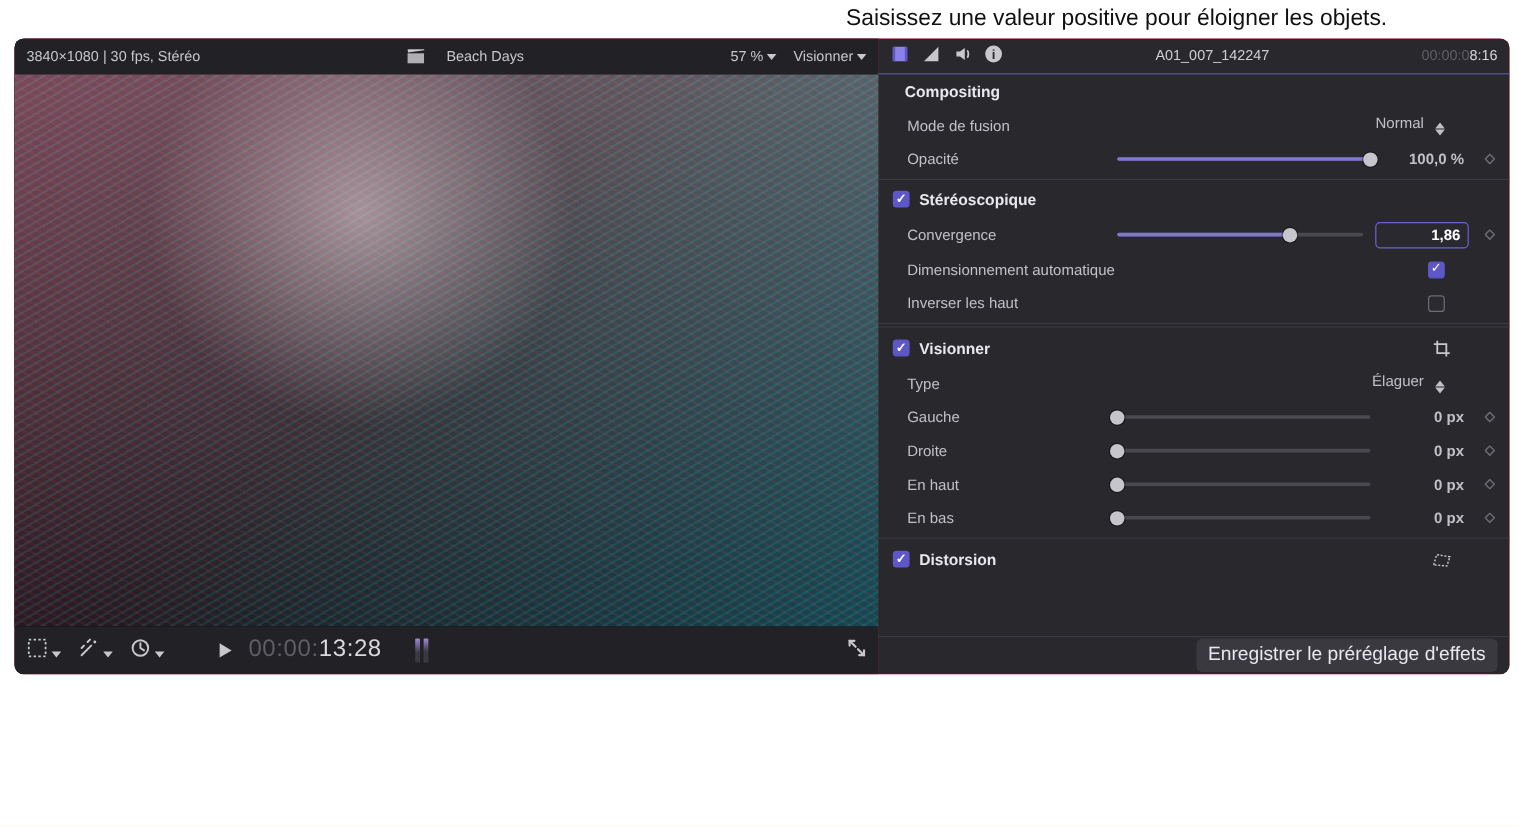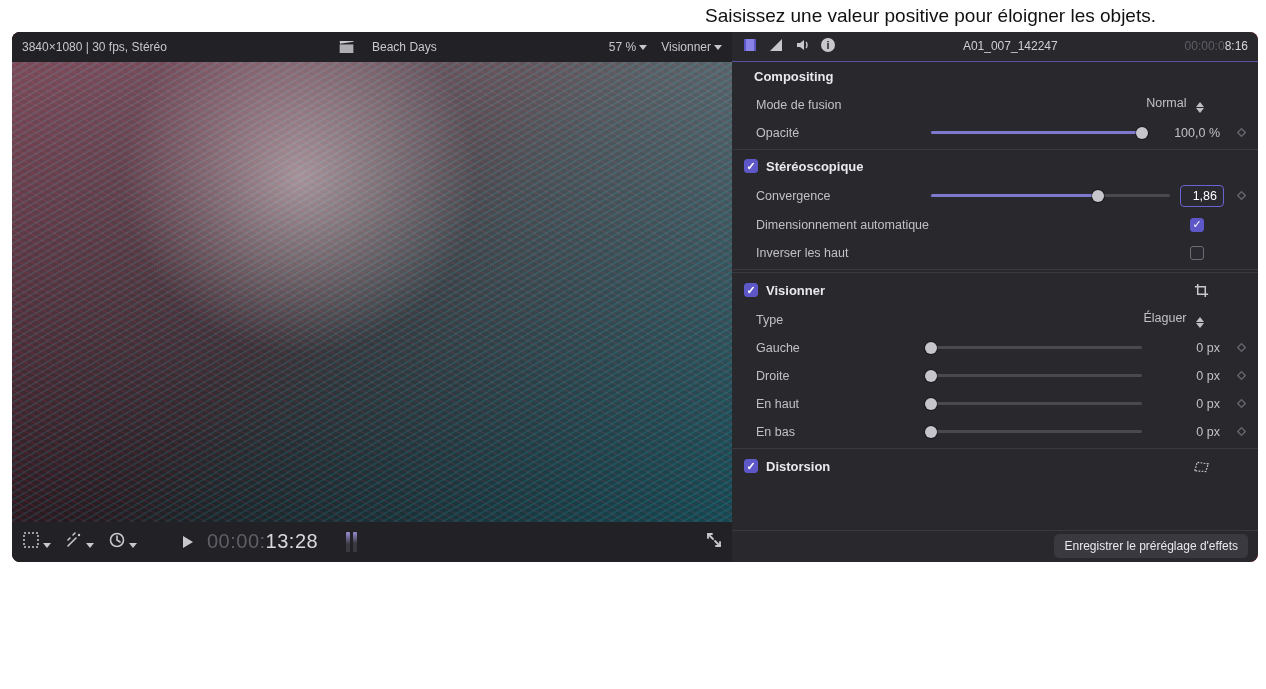--- a/index.html
+++ b/index.html
@@ -168,45 +168,45 @@
     height:3px; background:#4a4950; border-radius:2px; width:100%; position:relative;
   }
   .fill {
     position:absolute; left:0; top:0; bottom:0; background:#7e78cf; border-radius:2px;
   }
   .thumb {
     width:12px; height:12px; border-radius:50%;
     background:#c6c5cb; box-shadow:0 0 0 1px rgba(0,0,0,.4);
     position:absolute; top:50%; transform:translate(-50%,-50%);
   }
-  .valbox { width: 72px; text-align:right; padding-right:4px; }
+  .valbox { width: 72px; text-align:right; padding-right:4px;font-weight:bold; }
   .valbox.framed {
     border:1.5px solid #6a63d4; border-radius:4px;
     padding:3px 6px; color:#fff; background:#2a2930;
-    width:44px; text-align:right;
+    width:78px; text-align:right;
   }
   .kf {
     width:14px; height:14px; display:flex; align-items:center; justify-content:center;
     color:#6a6972;
   }
   .kf svg { width:9px; height:9px; }
   .sel-caret { display:inline-block; width:0;height:0; border-left:4px solid transparent; border-right:4px solid transparent; border-top:5px solid #c1c0c7; margin-left:2px;}
   .sel-caret-up { display:inline-block; width:0;height:0; border-left:4px solid transparent; border-right:4px solid transparent; border-bottom:5px solid #c1c0c7; margin-left:2px; }
   .dual-caret { display:inline-flex; flex-direction:column; gap:1px; align-items:center; margin-left:4px;}
   .mini-icon { width:17px; height:17px; }
   .section-head .right-ico { margin-left:auto; display:flex; align-items:center; gap:10px; }
   .foot {
     height: 32px;
     display:flex; align-items:center; justify-content:flex-end;
     padding: 0 10px;
     border-top:1px solid #3a3940;
   }
   .save-btn {
     background:#3a3940; color:#e9e8ee; border:none;
-    padding:5px 10px; border-radius:5px; font-size:12px;
+    padding:5px 10px; border-radius:5px; font-size:16px;
   }
   .divline { height:1px; background:#3a3940; margin: 2px 0; }
 </style>
 </head>
 <body>
 
 <div class="annotation">Saisissez une valeur positive pour éloigner les objets.</div>
 <div class="callout-line"></div>
 
 <div class="app">

